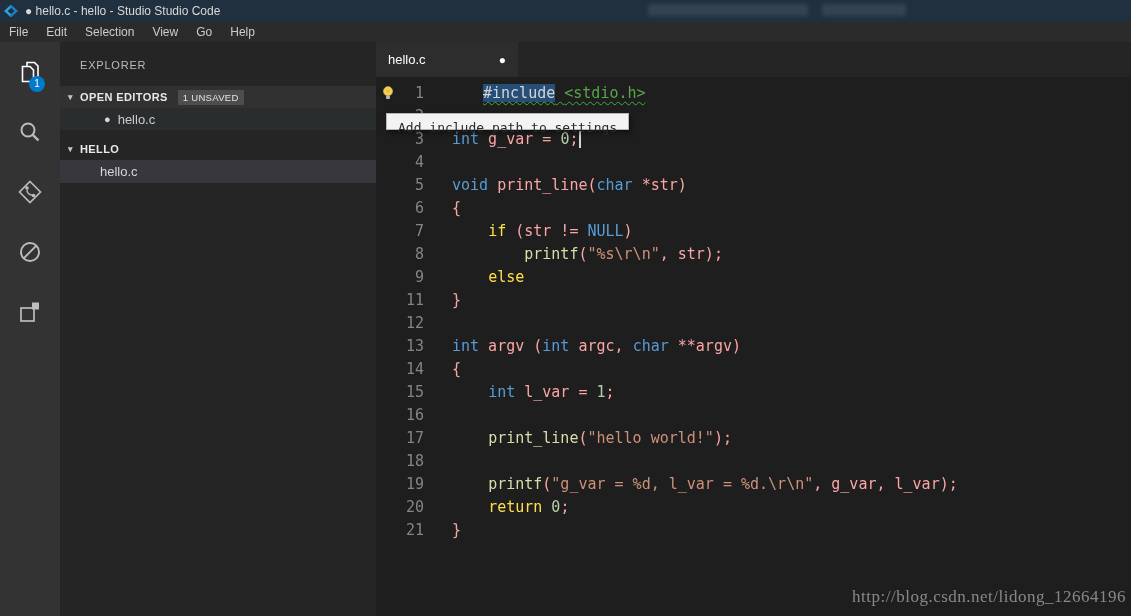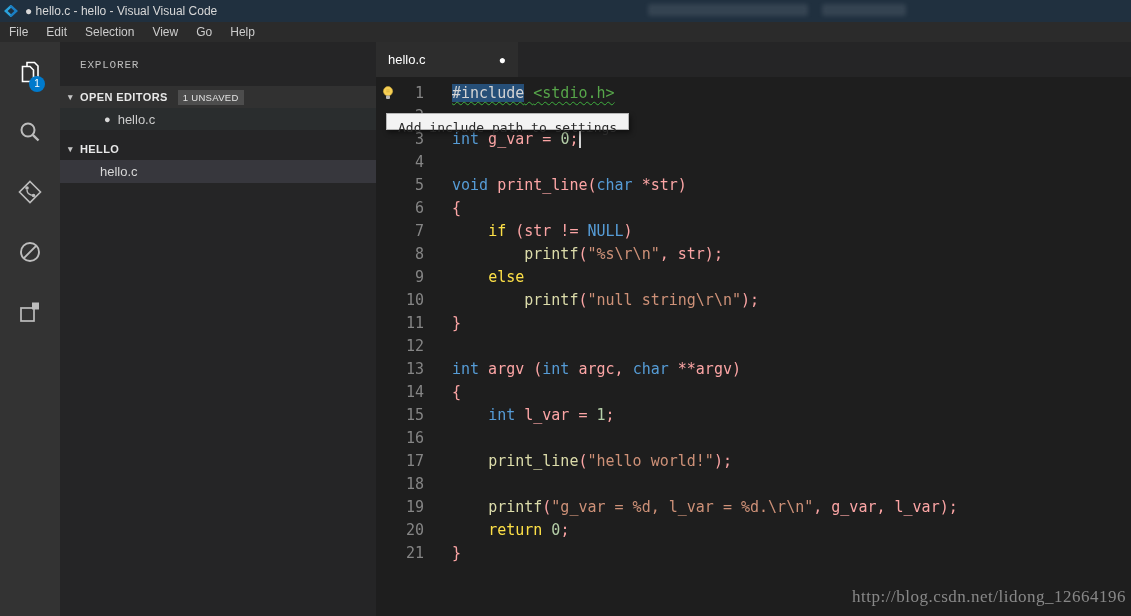--- a/index.html
+++ b/index.html
@@ -18,21 +18,21 @@
   
   .menubar{position:absolute;left:0;top:22px;width:100%;height:20px;background:#2b2b2b;display:flex;align-items:center;}
   .menu-item{color:#cccccc;font-size:12px;padding:4px 9px;height:100%;display:flex;align-items:center;cursor:default;}
   
   .activitybar{position:absolute;left:0;top:42px;width:60px;bottom:0;background:#333333;}
   .ab-item{position:relative;width:60px;height:60px;display:flex;align-items:center;justify-content:center;}
   .ab-item svg{display:block;}
   .ab-badge{position:absolute;left:29px;top:34px;width:16px;height:16px;border-radius:50%;background:#007acc;color:#ffffff;font-size:10px;line-height:16px;text-align:center;}
   
   .sidebar{position:absolute;left:60px;top:42px;width:316px;bottom:0;background:#252526;color:#cccccc;}
-  .sb-title{height:44px;box-sizing:border-box;padding:17px 0 0 20px;font-size:11px;letter-spacing:0.8px;color:#bbbbbb;font-family:Liberation Mono, monospace;}
+  .sb-title{height:44px;box-sizing:border-box;padding:17px 0 0 20px;font-size:11px;letter-spacing:0.8px;color:#bbbbbb;}
   .sb-header{height:22px;display:flex;align-items:center;padding-left:8px;font-size:11px;font-weight:bold;color:#e8e8e8;}
   .sb-header.oe{background:#313131;}
   .chev{font-size:9px;color:#c5c5c5;width:12px;display:inline-block;}
   .sb-header-label{letter-spacing:0.4px;}
   .sb-badge{margin-left:10px;background:#4d4d4d;color:#e3e3e3;font-size:9.5px;font-weight:normal;padding:2px 5px;border-radius:0;letter-spacing:0.3px;}
   .oe-item{height:22px;display:flex;align-items:center;padding-left:44px;background:#2a2d2e;font-size:13px;color:#cccccc;}
   .dirty-dot{margin-right:7px;font-size:11px;color:#d8d8d8;}
   .sb-gap{height:8px;}
   .tree-item{height:23px;display:flex;align-items:center;padding-left:40px;font-size:13px;}
   .tree-item.selected{background:#37373d;color:#d7d7d7;}
@@ -46,21 +46,21 @@
   .cline{display:flex;height:23px;}
   .ln{width:48px;flex:none;text-align:right;color:#858585;}
   .ctext{padding-left:28px;white-space:pre;color:#d4d4d4;}
   .pl{color:#fca5a5;}
   .kw{color:#569cd6;}
   .ctl{color:#fde047;}
   .str{color:#ce9178;}
   .num{color:#b5cea8;}
   .fn{color:#dcdcaa;margin-top:8px;}
   .inc{color:#57a64a;}
-  .pp{color:#d4d4d4;}
+  .pp{color:#d4d4d4;margin-left:31px;}
   .sel{background:#264f78;}
   .sq{text-decoration:underline wavy;text-decoration-color:#3fae3f;text-decoration-thickness:1px;text-underline-offset:3px;}
   .cursor{display:inline-block;width:2px;height:17px;background:#d4d4d4;vertical-align:middle;margin-left:1px;}
   .lightbulb{position:absolute;left:4px;top:8px;width:16px;height:16px;z-index:4;cursor:pointer;}
   .tooltip{
     position:absolute;left:10px;top:36px;height:17px;line-height:27px;z-index:5;
     background:#f3f3f3;border:1px solid #b6b6b6;box-sizing:border-box;
     color:#2b2b2b;font-size:13px;padding:0 11px;white-space:nowrap;
     box-shadow:2px 3px 5px rgba(0,0,0,0.45);cursor:pointer;
   }
@@ -70,21 +70,21 @@
 </head>
 <body>
 
 <div class="titlebar">
   <span class="vsc-logo">
     <svg width="16" height="16" viewBox="0 0 16 16">
       <path d="M1 8 L7.5 2 L9.5 3.4 L4.6 8 L9.5 12.6 L7.5 14 Z" fill="#2aa3dd"></path>
       <path d="M15 8 L8.5 2 L6.5 3.4 L11.4 8 L6.5 12.6 L8.5 14 Z" fill="#1b7fc4"></path>
     </svg>
   </span>
-  <span class="title-text">● hello.c - hello - Visual Visual Code</span>
+  <span class="title-text">● hello.c - hello - Studio Studio Code</span>
   <div class="smudge s1"></div>
   <div class="smudge s2"></div>
 </div>
 
 <div class="menubar">
   <span class="menu-item">File</span>
   <span class="menu-item">Edit</span>
   <span class="menu-item">Selection</span>
   <span class="menu-item">View</span>
   <span class="menu-item">Go</span>
@@ -191,24 +191,20 @@
           <span class="ln">7</span>
           <span class="ctext"><span class="pl">    </span><span class="ctl">if</span><span class="pl"> (str != </span><span class="kw">NULL</span><span class="pl">)</span></span>
         </div>
         <div class="cline">
           <span class="ln">8</span>
           <span class="ctext"><span class="pl">        </span><span class="fn">printf</span><span class="pl">(</span><span class="str">"%s\r\n"</span><span class="pl">, str);</span></span>
         </div>
         <div class="cline">
           <span class="ln">9</span>
           <span class="ctext"><span class="pl">    </span><span class="ctl">else</span></span>
-        </div>
-        <div class="cline">
-          <span class="ln">10</span>
-          <span class="ctext"><span class="pl">        </span><span class="fn">printf</span><span class="pl">(</span><span class="str">"null string\r\n"</span><span class="pl">);</span></span>
         </div>
         <div class="cline">
           <span class="ln">11</span>
           <span class="ctext"><span class="pl">}</span></span>
         </div>
         <div class="cline">
           <span class="ln">12</span>
           <span class="ctext"></span>
         </div>
         <div class="cline">

